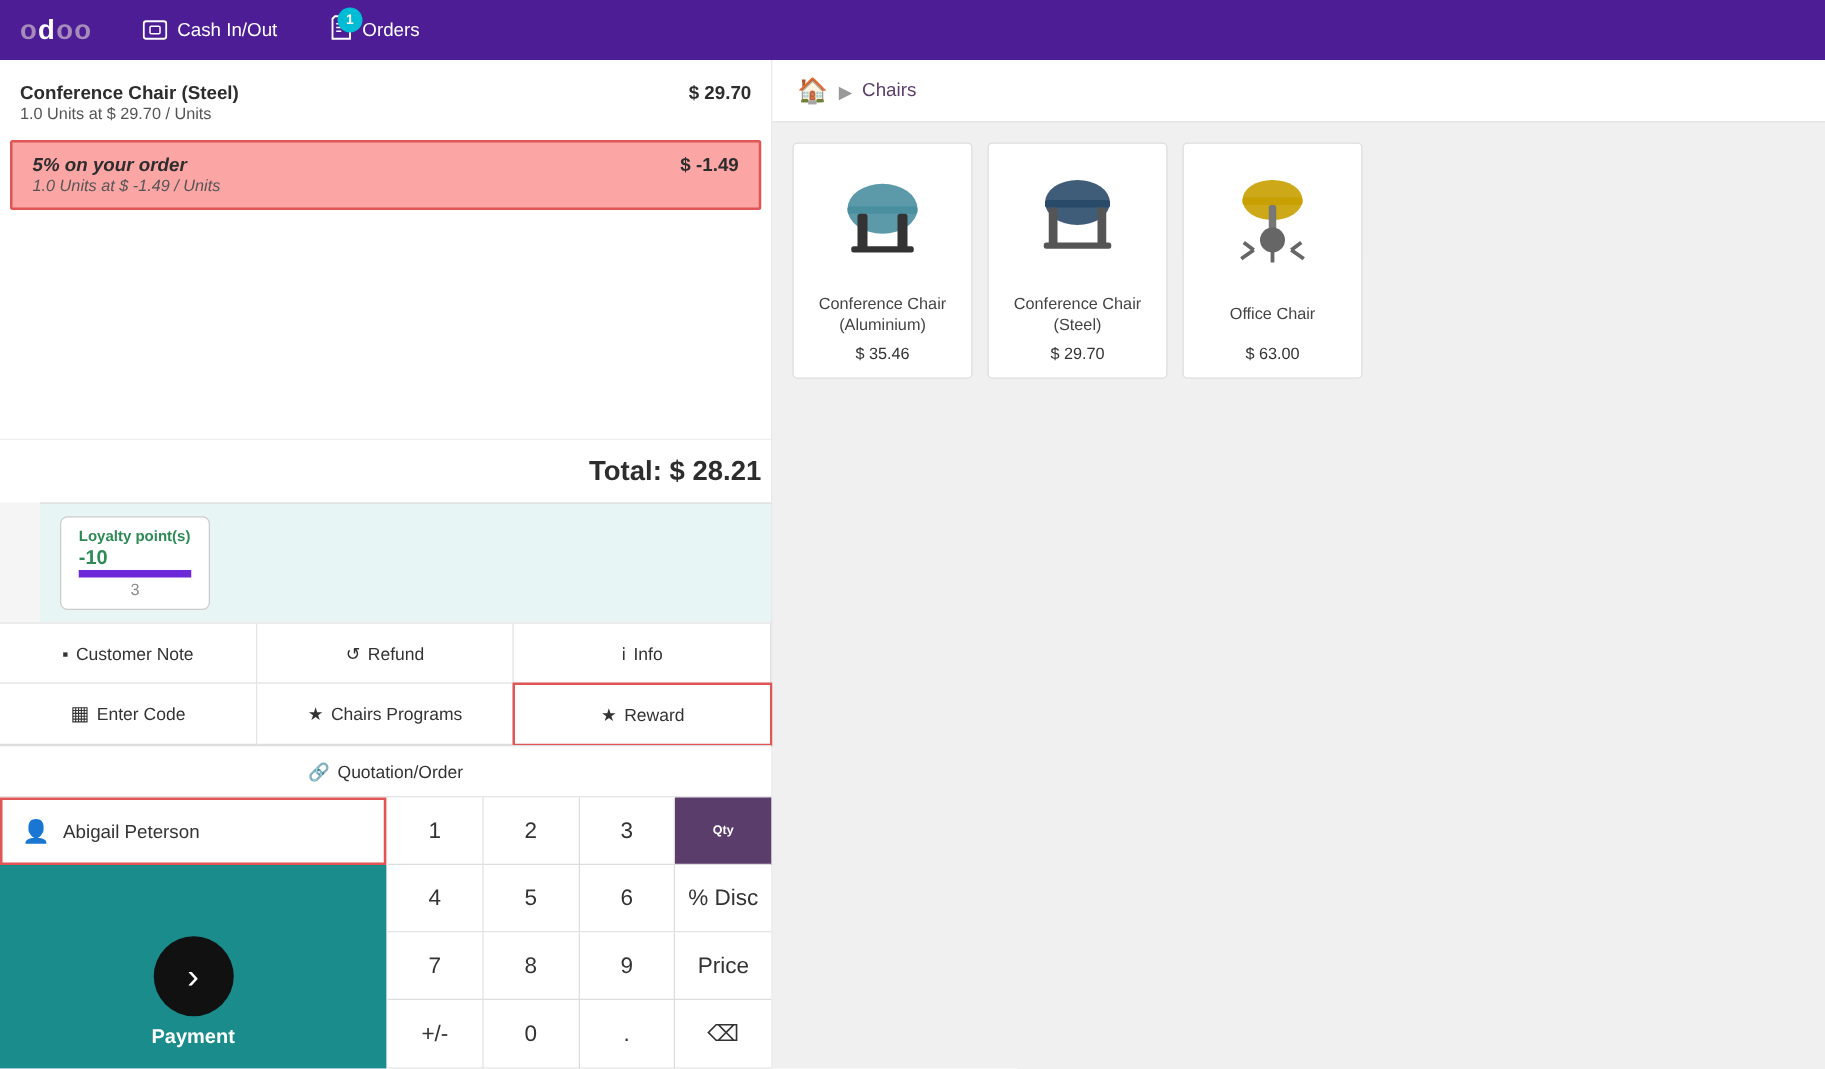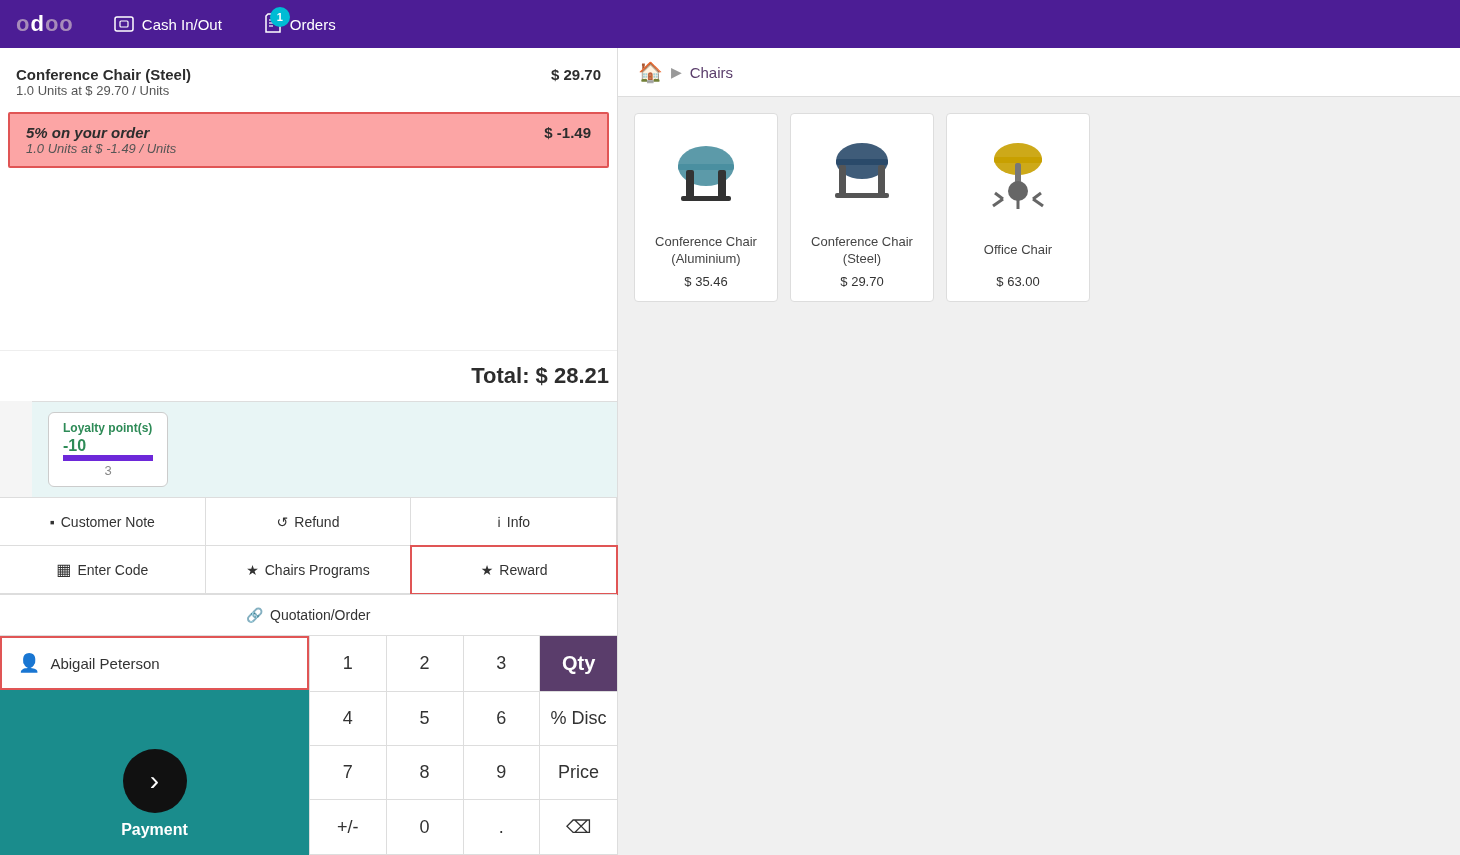--- a/index.html
+++ b/index.html
@@ -260,21 +260,21 @@
       background: white;
       cursor: pointer;
       text-align: center;
       display: flex;
       align-items: center;
       justify-content: center;
     }
     .numpad-key.active {
       background: #5a3d6b;
       color: white;
-      font-size: 20px;
+      font-size: 10px;
       font-weight: 600;
     }
     .numpad-key:nth-child(4n) { border-right: none; }
 
     
     .right-panel {
       flex: 1;
       background: #f0f0f0;
       display: flex;
       flex-direction: column;

